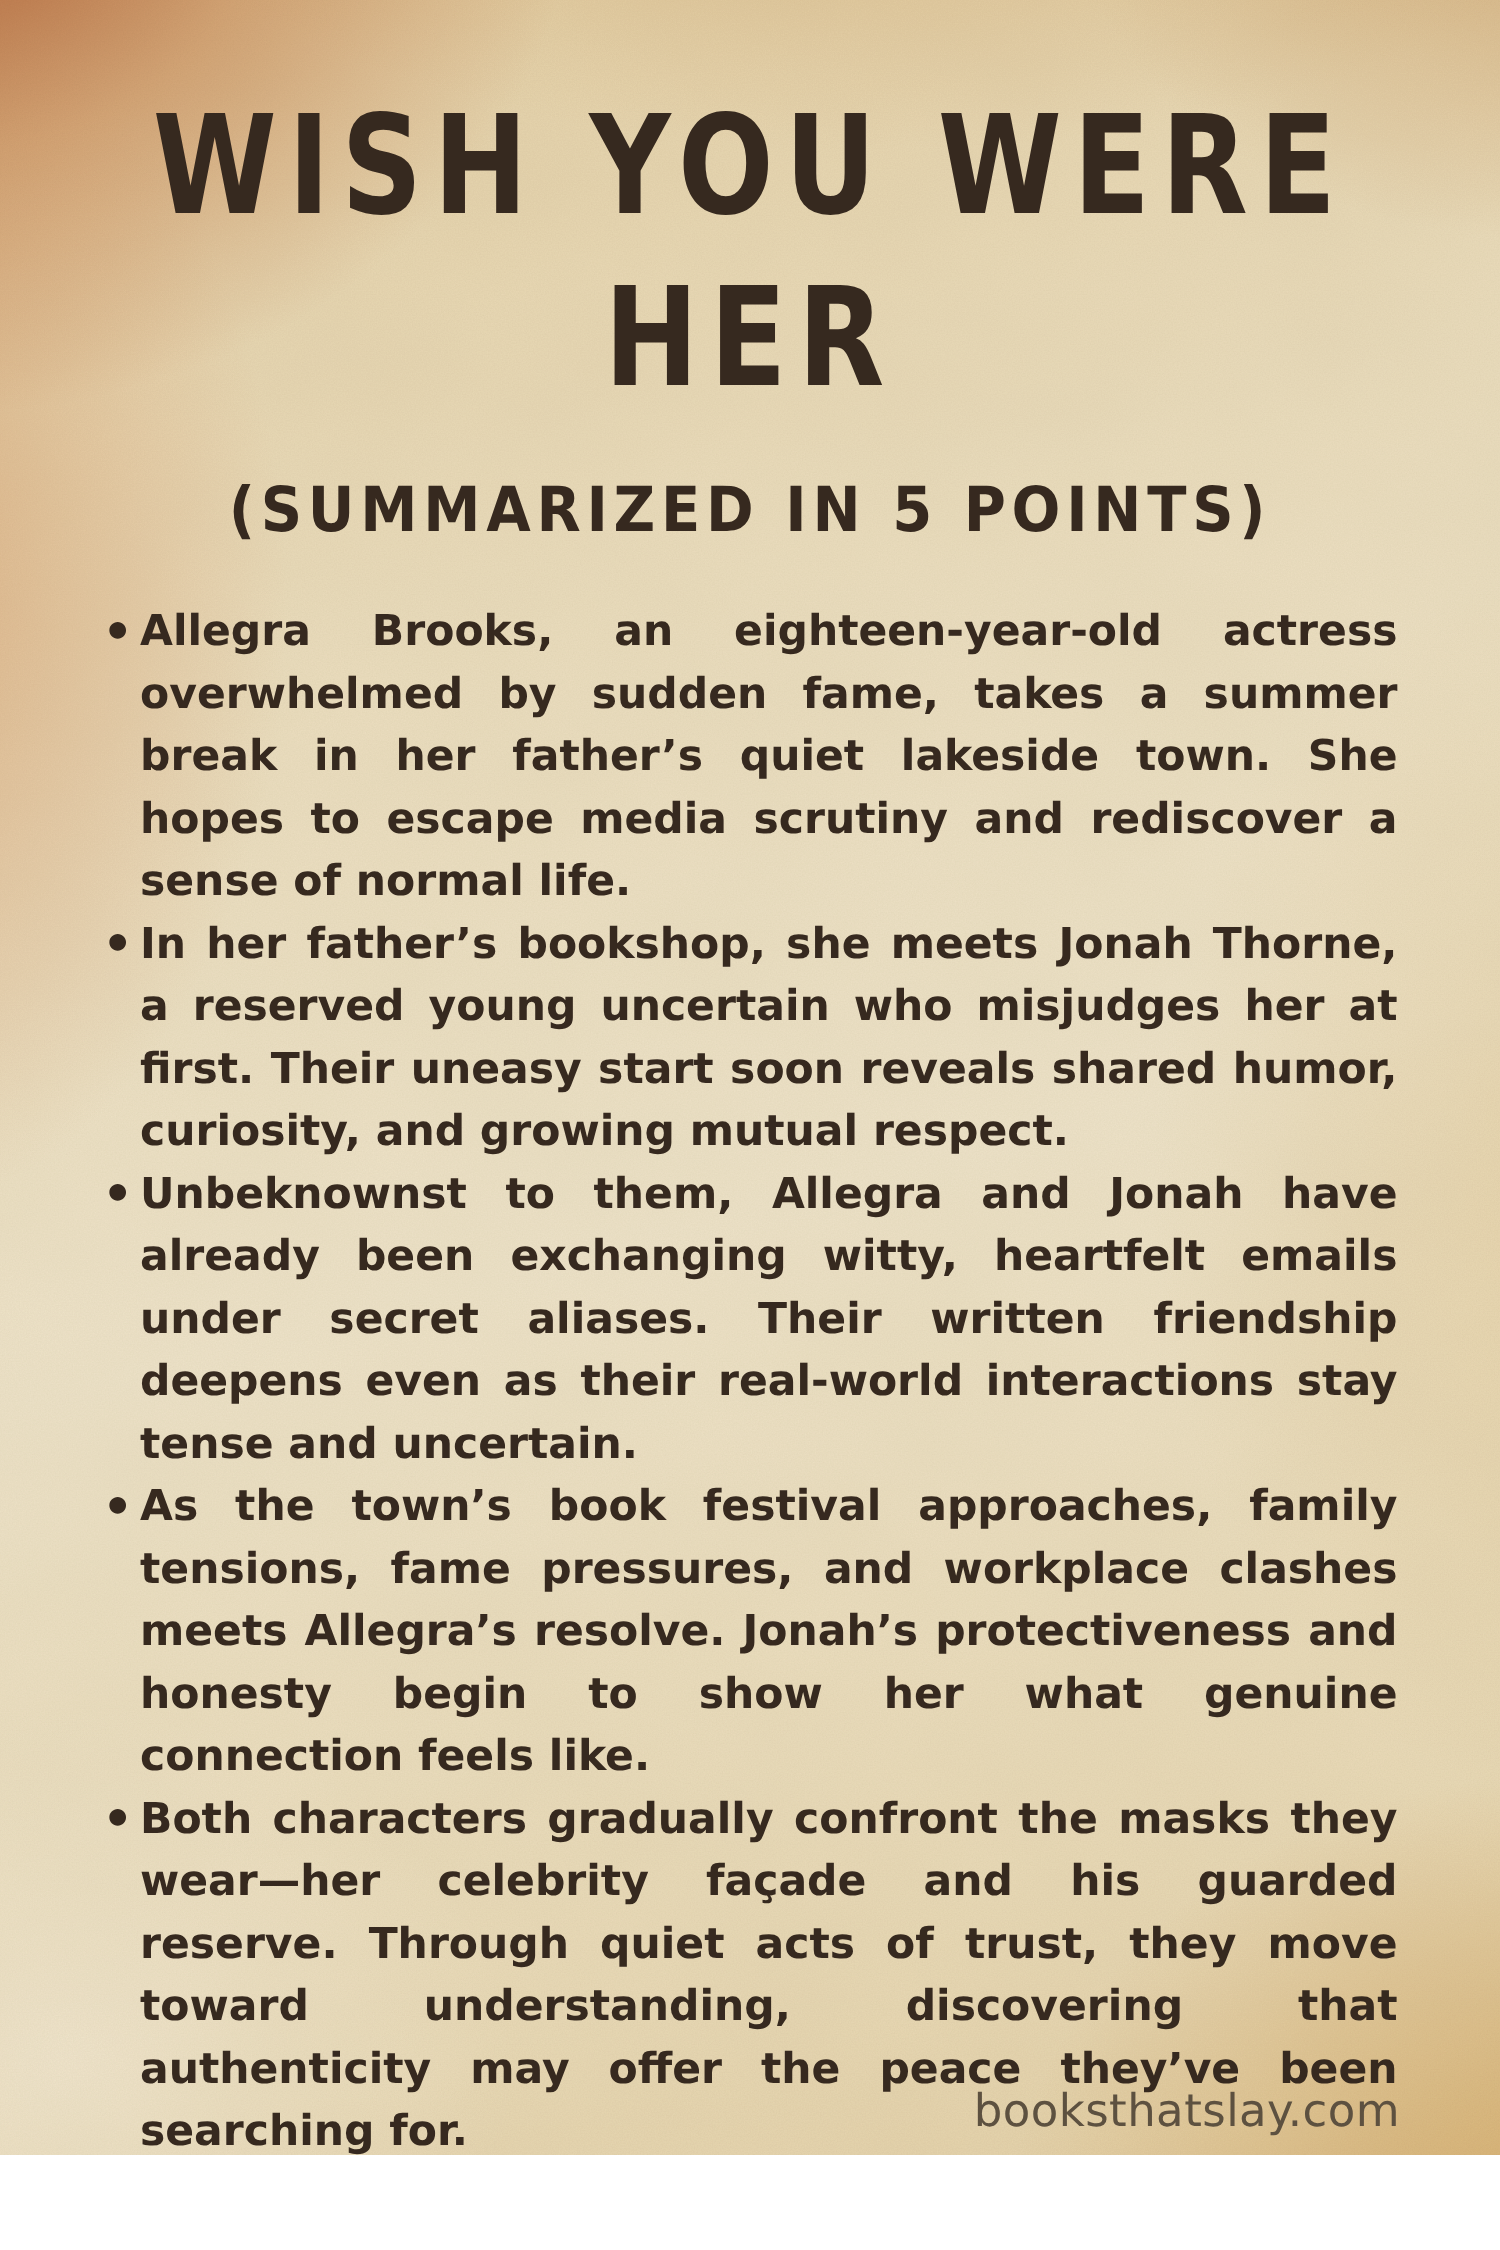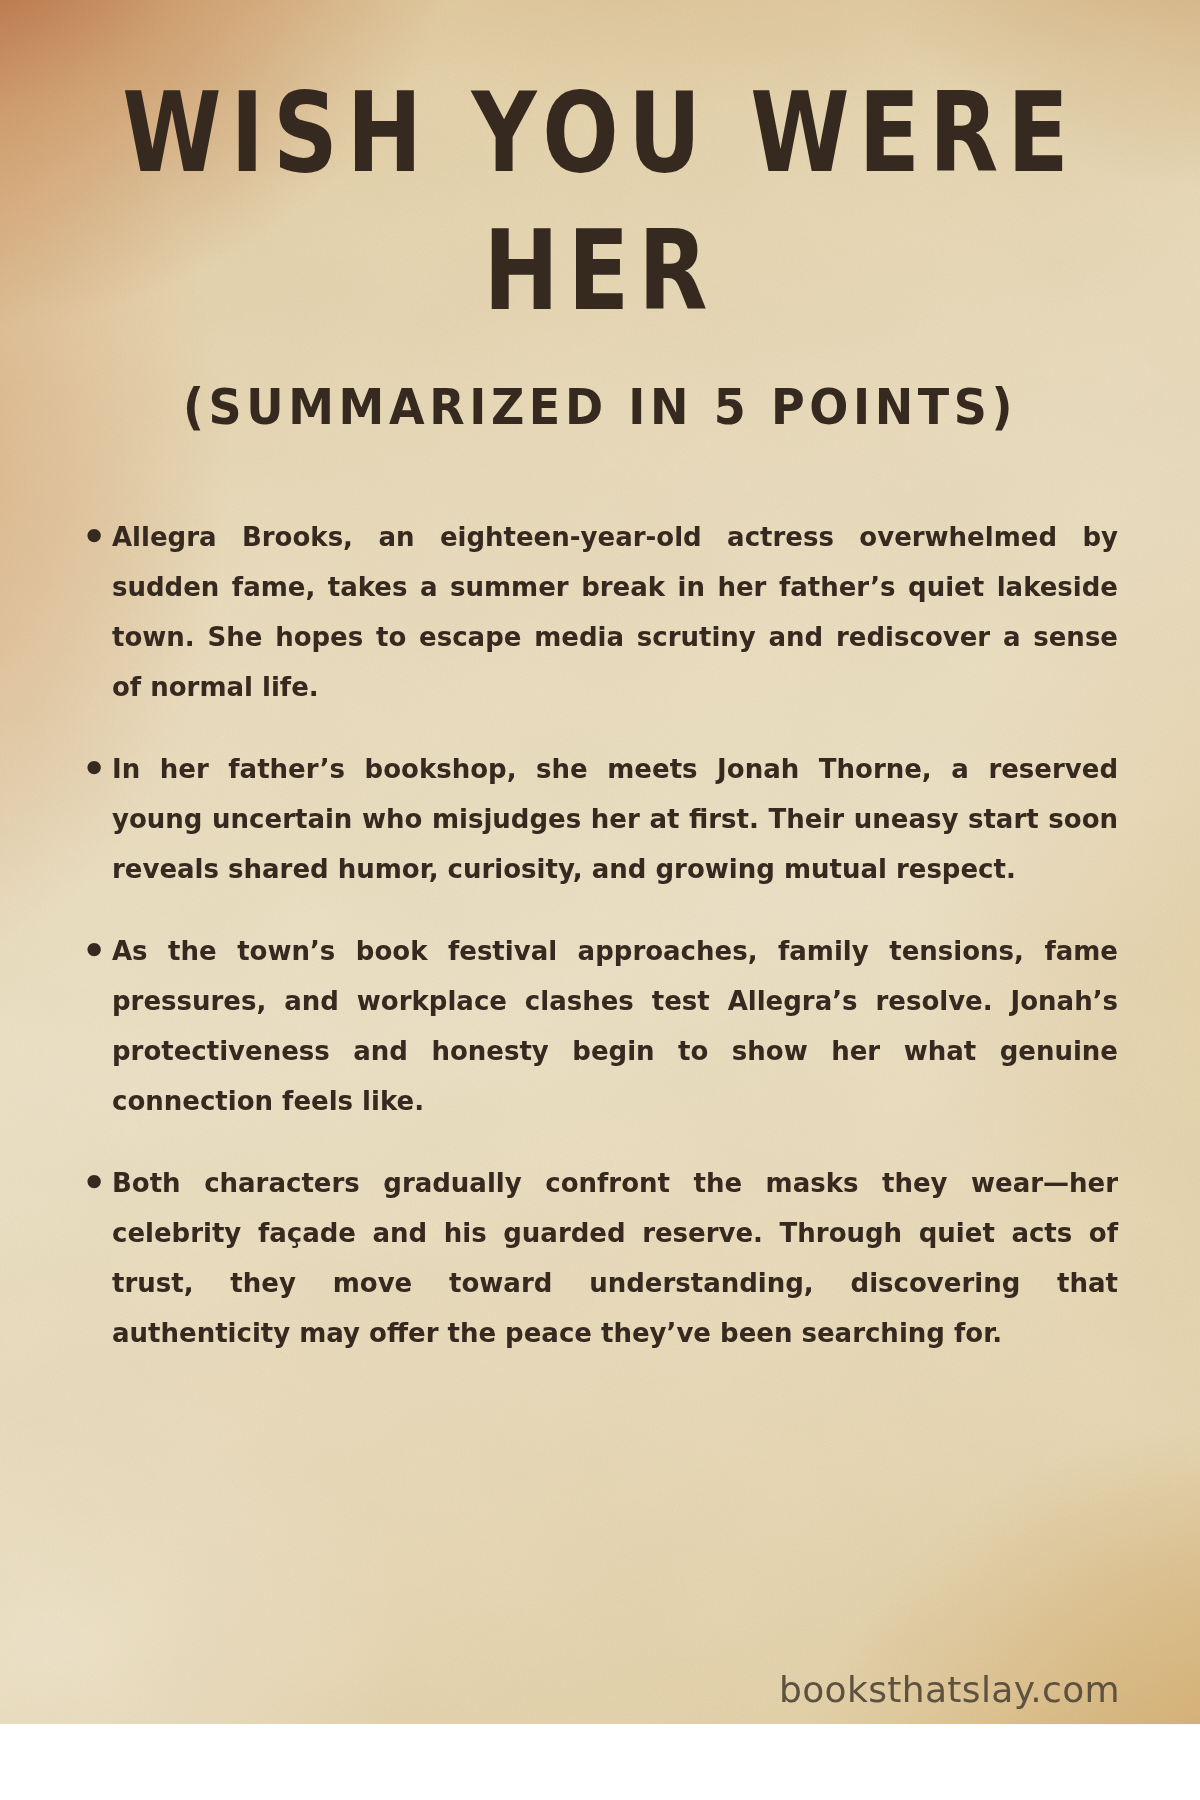--- a/index.html
+++ b/index.html
@@ -75,26 +75,25 @@
     left: 78px;
     width: 1040px;
     margin: 0;
     padding: 0;
     list-style: none;
   }
 
   .points li {
     position: relative;
     padding-left: 34px;
-    font-size: 26px;
+    font-size: 34px;
     font-weight: bold;
     line-height: 50px;
     text-align: justify;
     color: #36291f;
-    margin-top: 32px;
   }
 
   .points li::before {
     content: "\2022";
     position: absolute;
     left: 4px;
     top: 0;
     font-size: 38px;
     line-height: 50px;
   }
@@ -131,20 +130,21 @@
 
   <div class="content">
 
     <h1 class="title">WISH YOU WERE HER</h1>
 
     <h2 class="subtitle">(SUMMARIZED IN 5 POINTS)</h2>
 
     <ul class="points">
       <li>Allegra Brooks, an eighteen-year-old actress overwhelmed by sudden fame, takes a summer break in her father’s quiet lakeside town. She hopes to escape media scrutiny and rediscover a sense of normal life.</li>
       <li>In her father’s bookshop, she meets Jonah Thorne, a reserved young uncertain who misjudges her at first. Their uneasy start soon reveals shared humor, curiosity, and growing mutual respect.</li>
-      <li>As the town’s book festival approaches, family tensions, fame pressures, and workplace clashes test Allegra’s resolve. Jonah’s protectiveness and honesty begin to show her what genuine connection feels like.</li>
+      <li>Unbeknownst to them, Allegra and Jonah have already been exchanging witty, heartfelt emails under secret aliases. Their written friendship deepens even as their real-world interactions stay tense and uncertain.</li>
+      <li>As the town’s book festival approaches, family tensions, fame pressures, and workplace clashes meets Allegra’s resolve. Jonah’s protectiveness and honesty begin to show her what genuine connection feels like.</li>
       <li>Both characters gradually confront the masks they wear—her celebrity façade and his guarded reserve. Through quiet acts of trust, they move toward understanding, discovering that authenticity may offer the peace they’ve been searching for.</li>
     </ul>
 
     <div class="footer">booksthatslay.com</div>
 
   </div>
 </div>
 
 </body></html>

